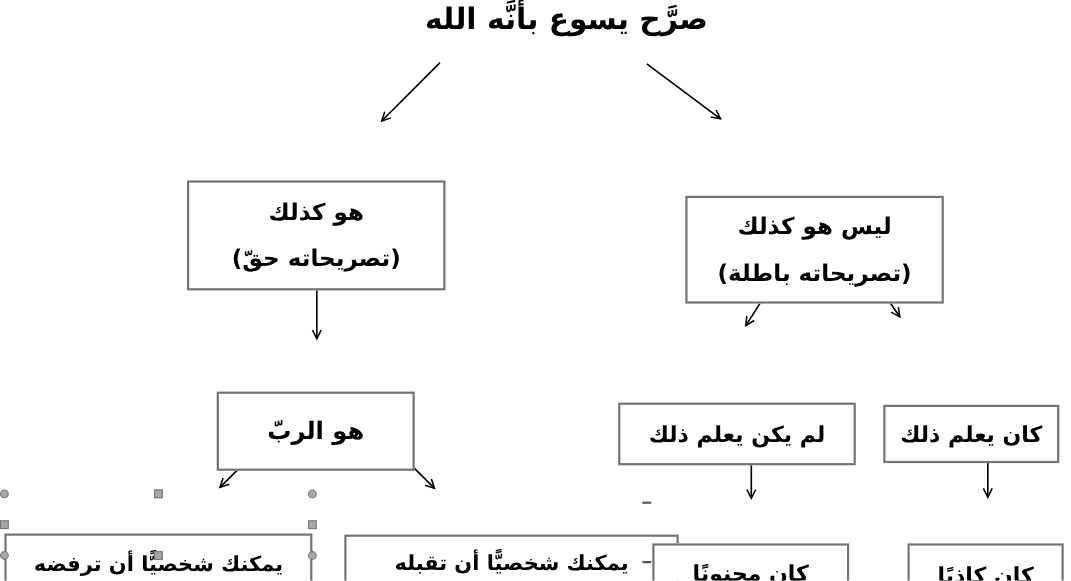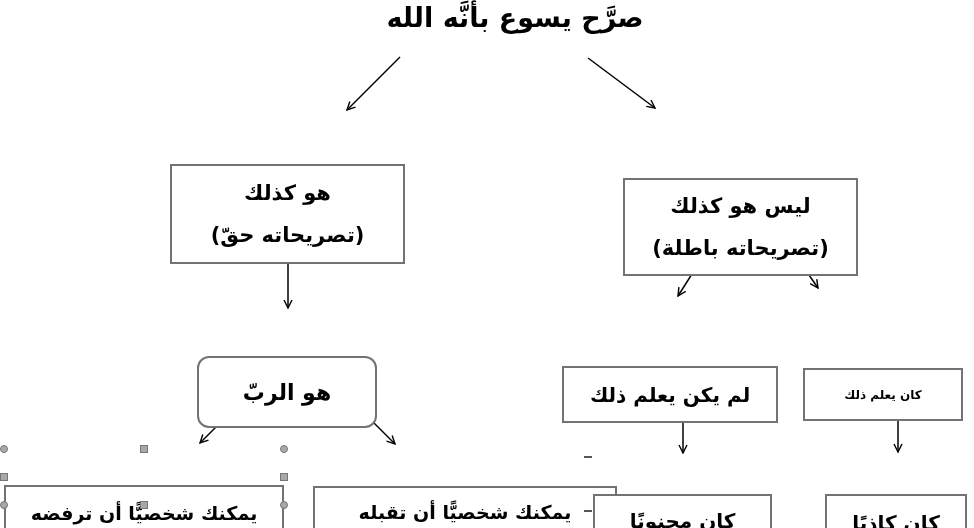--- a/index.html
+++ b/index.html
@@ -33,23 +33,23 @@
     text-align: center;
     font-weight: bold;
     color: #000;
     margin-top: 36px;
   }
   .node .ln { display: block; white-space: nowrap; }
   #node-he-is-so      { left: 170px; top: 128px; width: 235px; height: 100px; font-size: 21px; }
   #node-he-is-so .ln  { line-height: 42px; }
   #node-not-so        { left: 623px; top: 142px; width: 235px; height: 98px; font-size: 21px; }
   #node-not-so .ln    { line-height: 42px; }
-  #node-he-is-lord    { left: 197px; top: 320px; width: 180px; height: 72px; font-size: 22px; border-radius: 12px; }
+  #node-he-is-lord    { left: 197px; top: 320px; width: 180px; height: 72px; font-size: 22px; }
   #node-did-not-know  { left: 562px; top: 330px; width: 216px; height: 57px; font-size: 20px; }
-  #node-knew-it       { left: 803px; top: 332px; width: 160px; height: 53px; font-size: 12px; }
+  #node-knew-it       { left: 803px; top: 332px; width: 160px; height: 53px; font-size: 20px; }
   #node-reject-him    { left: 4px;   top: 449px; width: 280px; height: 56px; font-size: 19px; border-width: 2px; }
   #node-accept-him    { left: 313px; top: 450px; width: 304px; height: 52px; font-size: 19px; }
   #node-was-lunatic   { left: 593px; top: 458px; width: 179px; height: 54px; font-size: 20px; }
   #node-was-liar      { left: 825px; top: 458px; width: 142px; height: 57px; font-size: 20px; }
   svg.arrows {
     position: absolute;
     left: 0; top: 0;
     pointer-events: none;
   }
   .handle {

